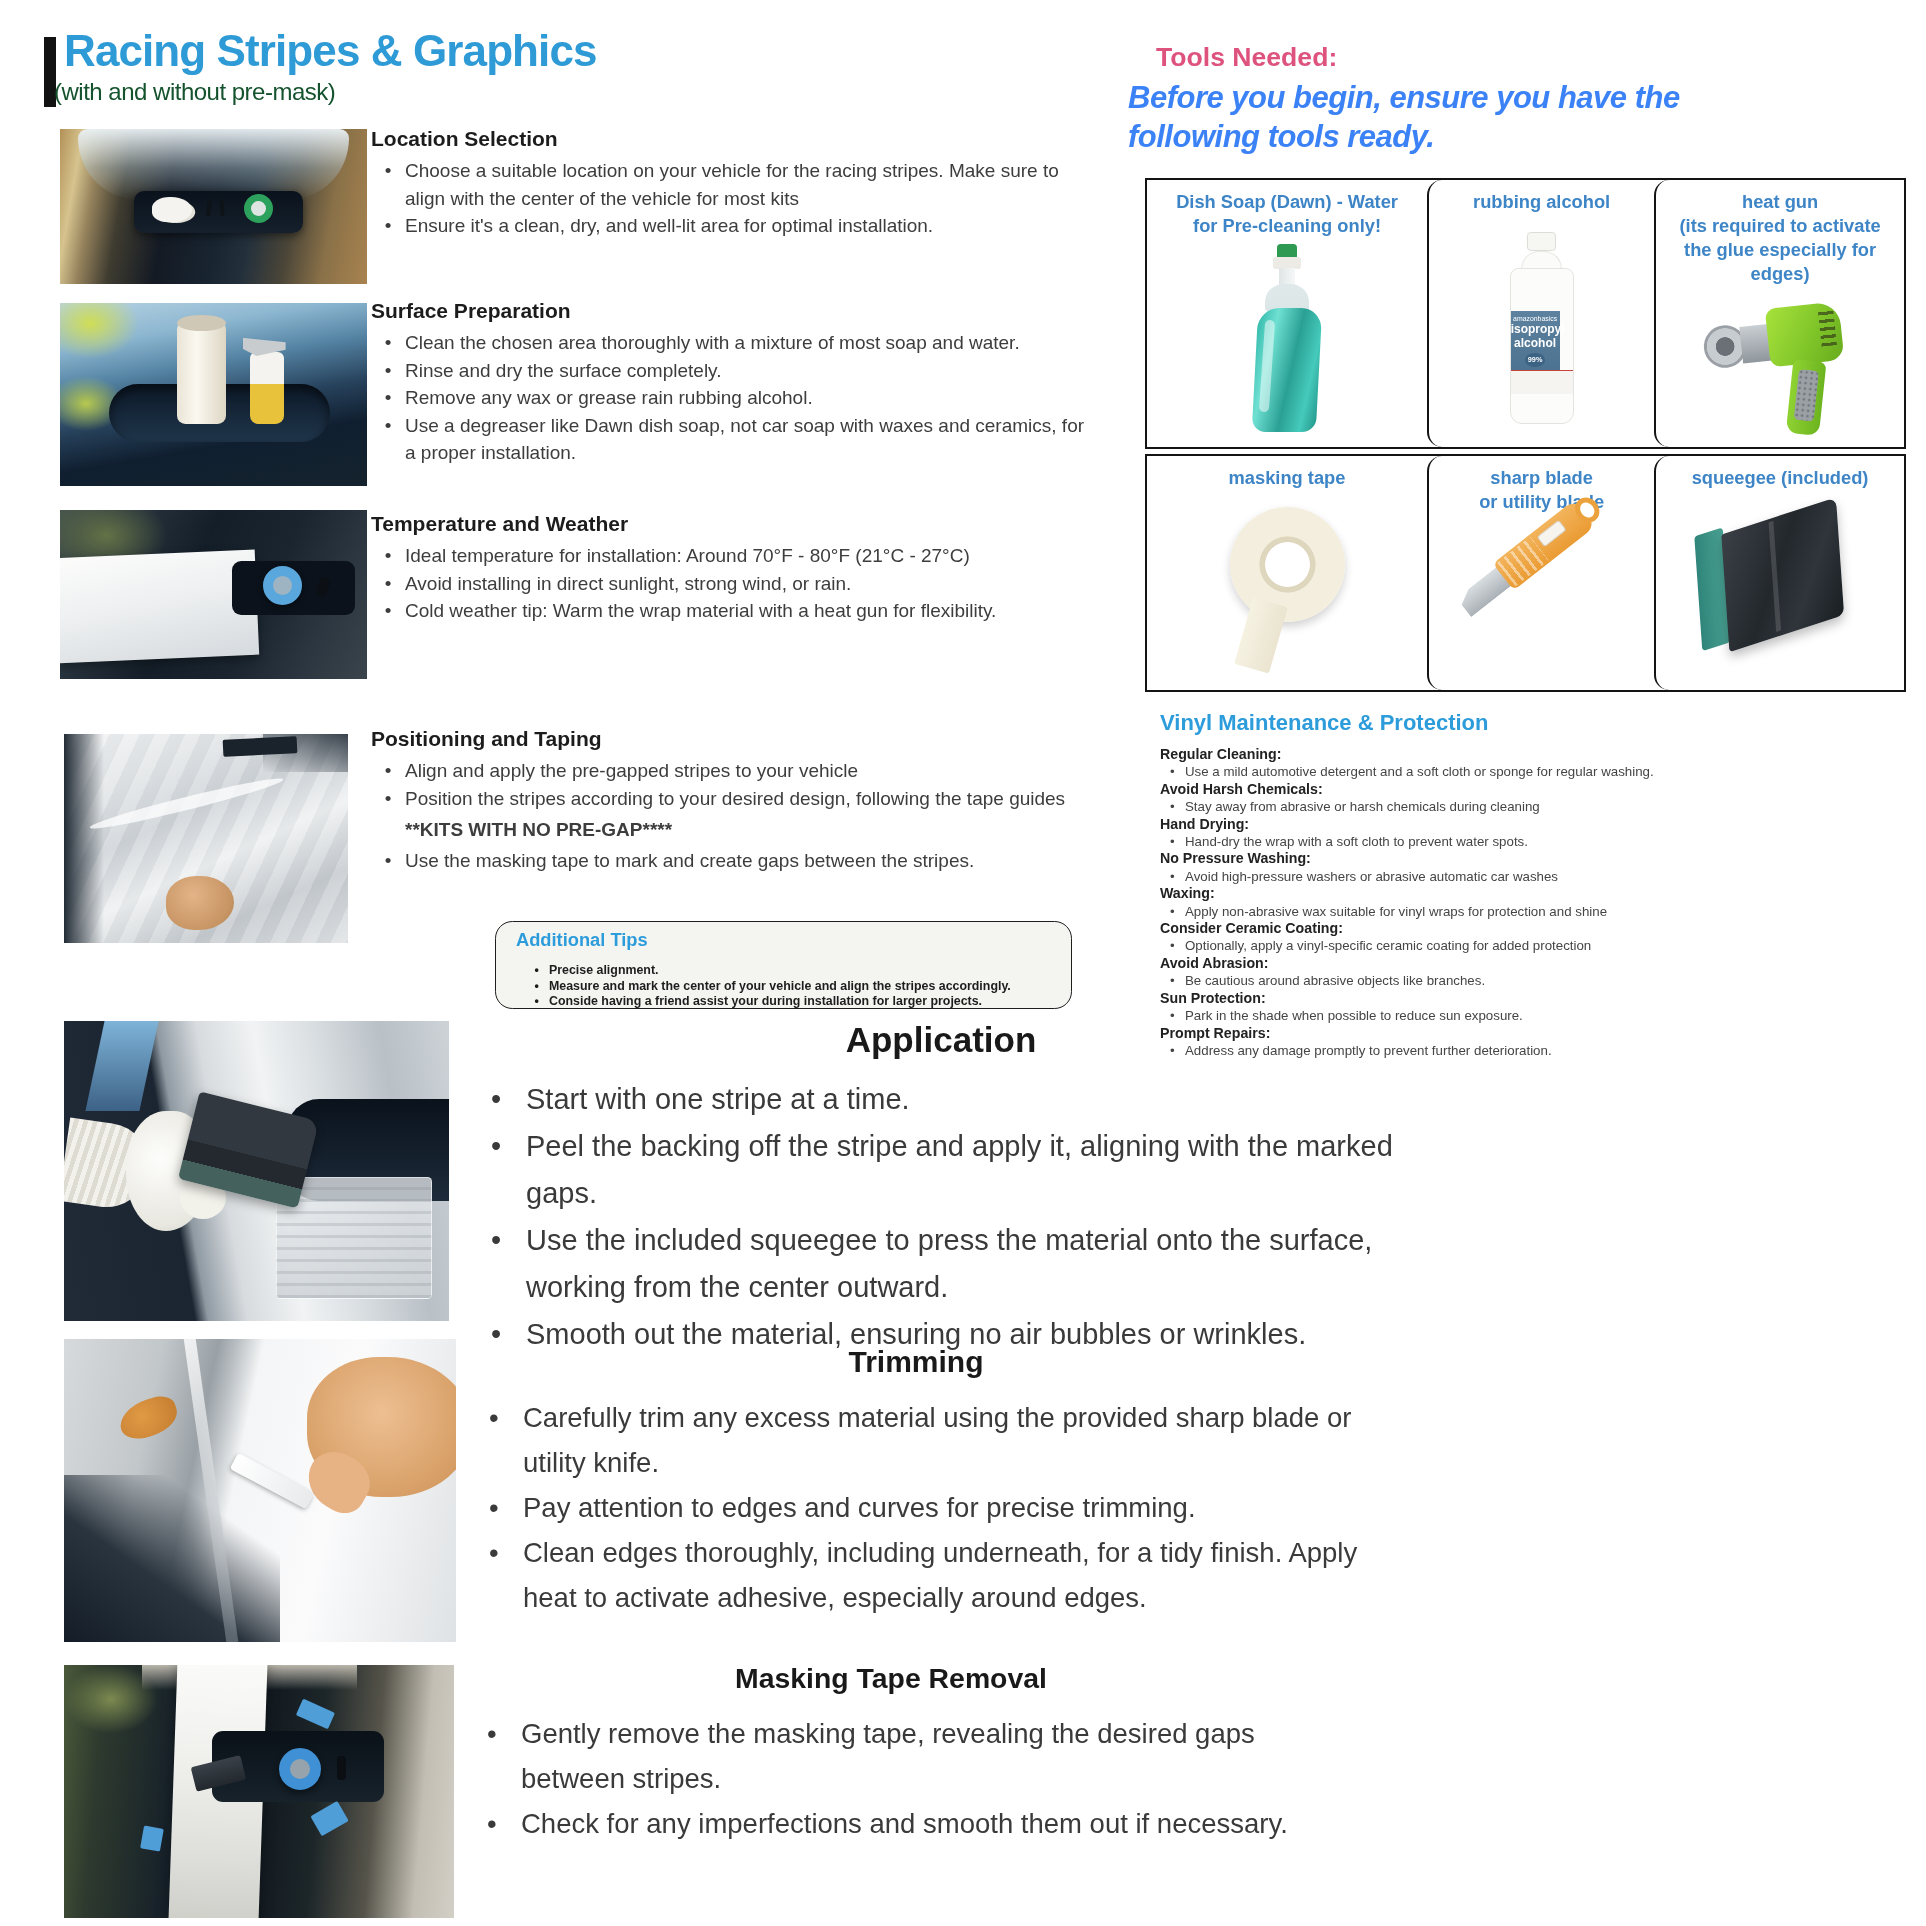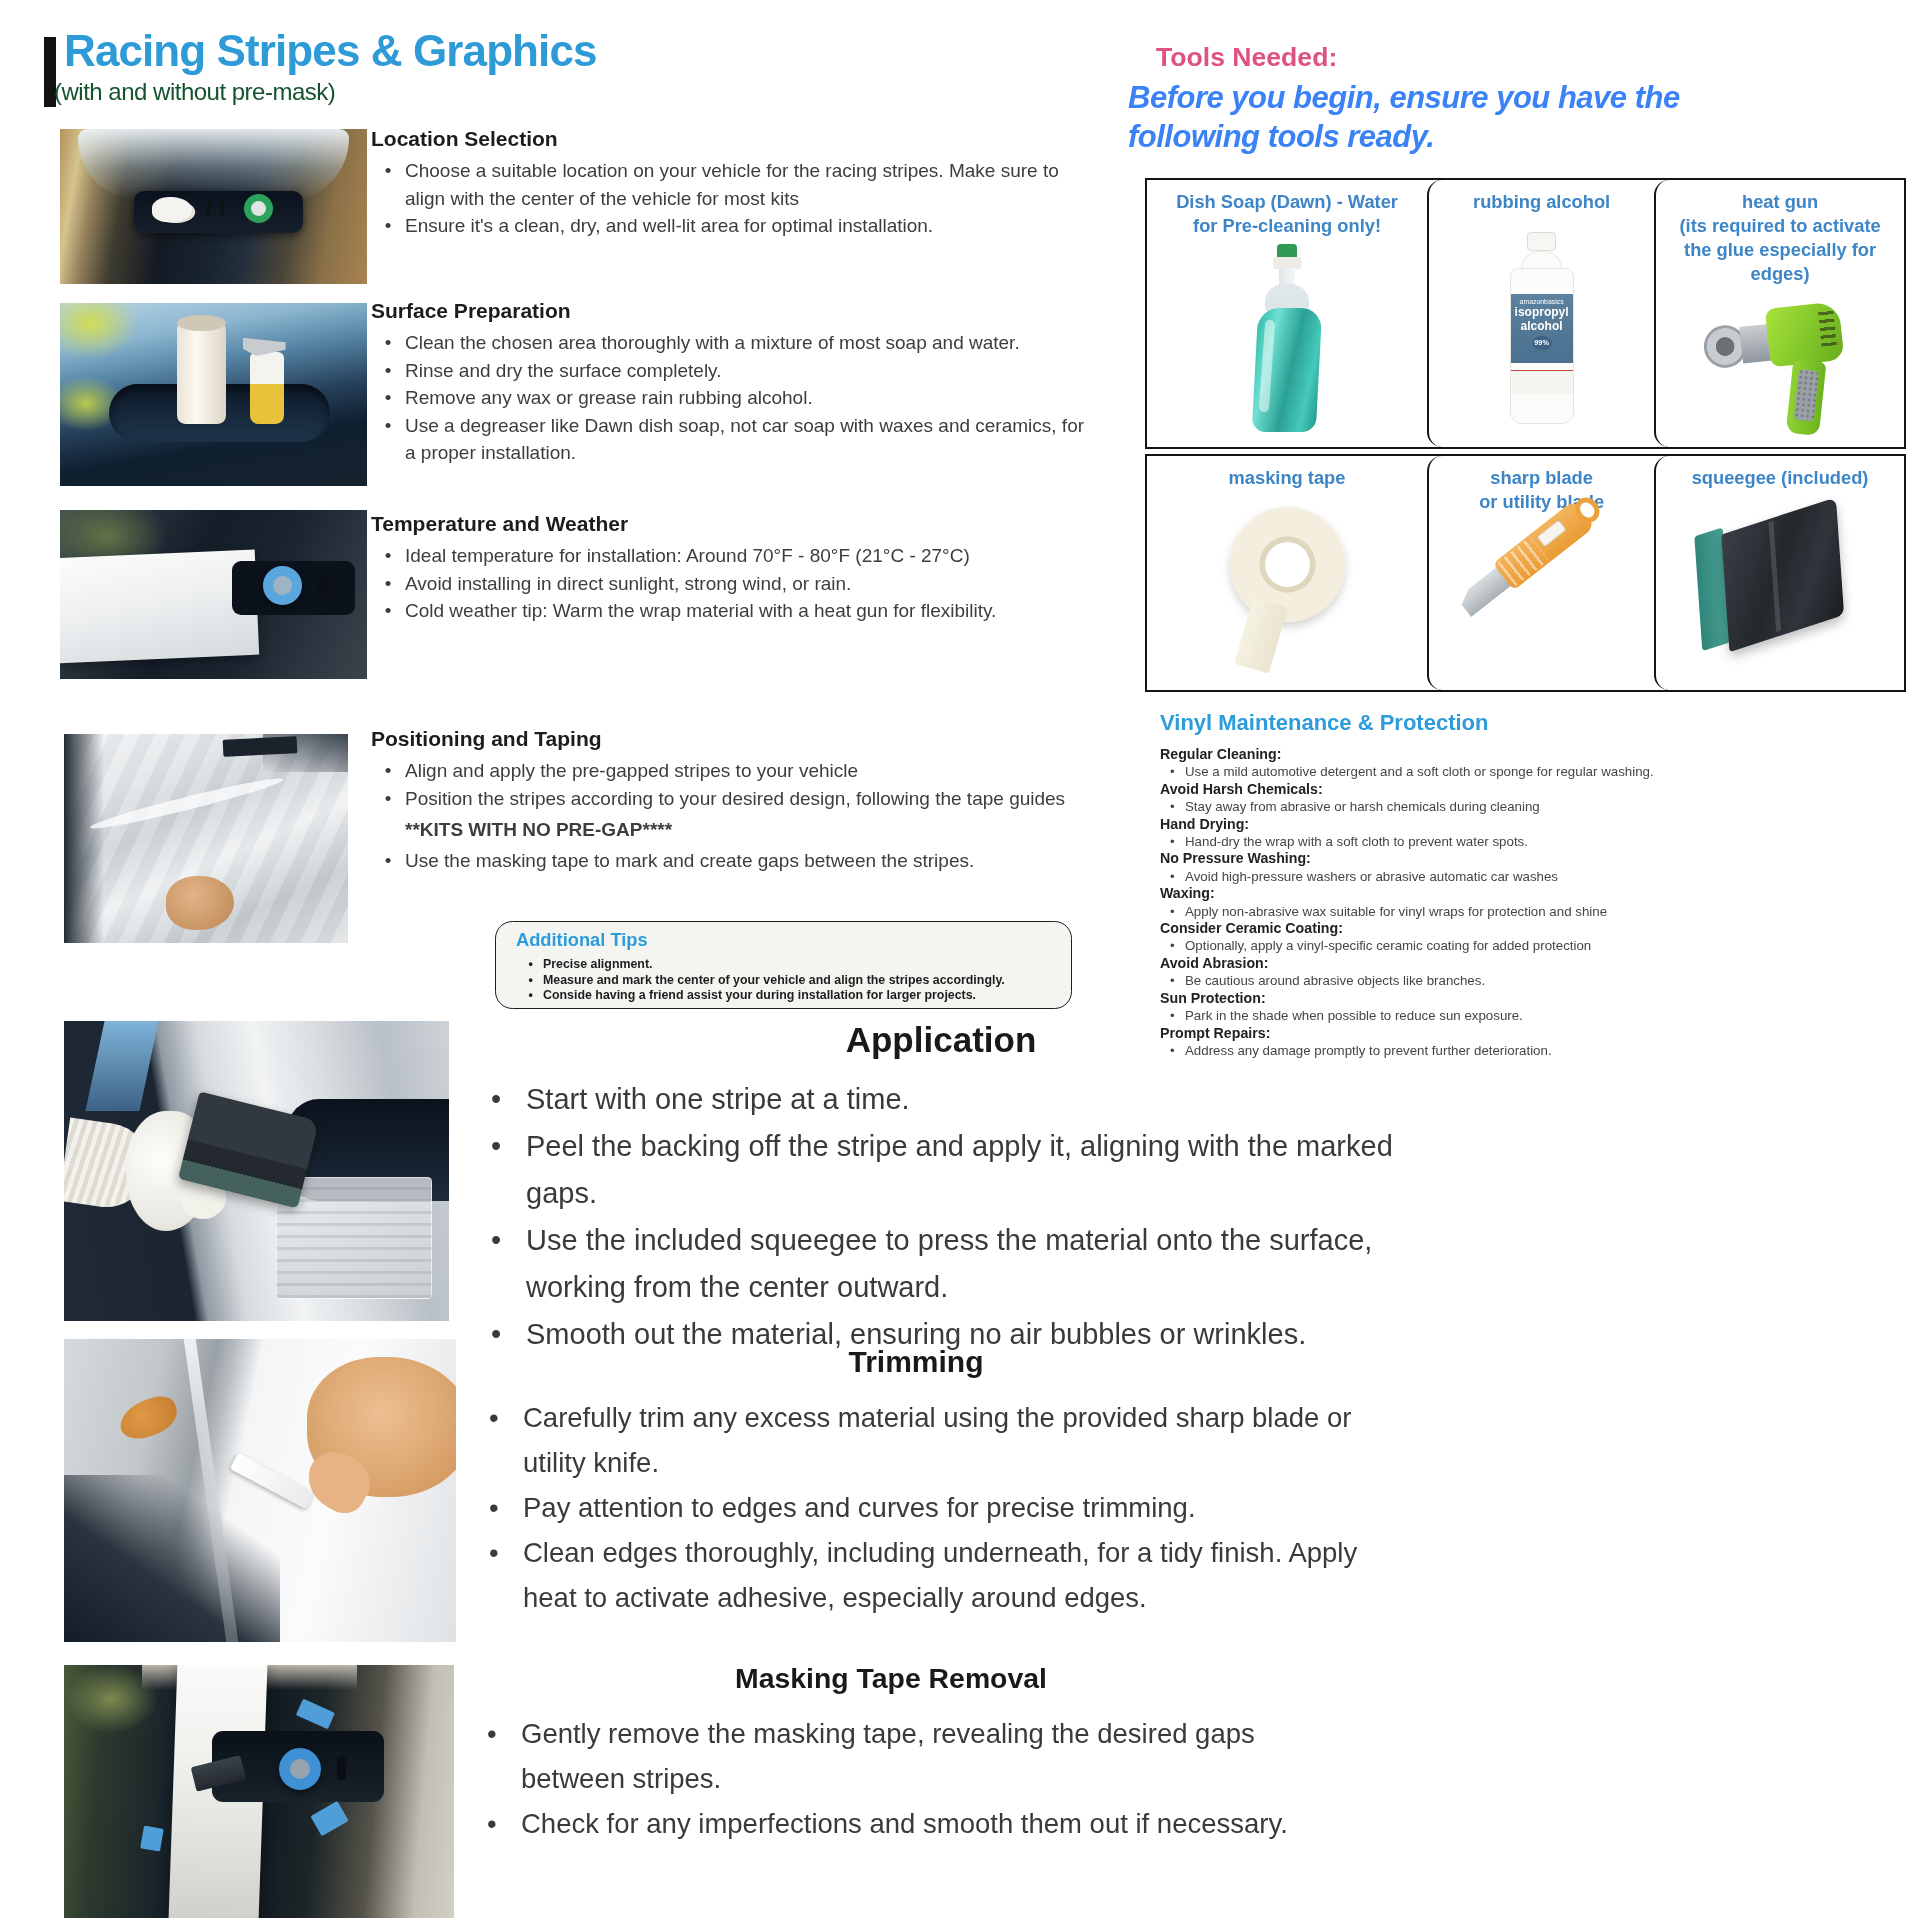--- a/index.html
+++ b/index.html
@@ -23,21 +23,21 @@
   .txt{position:absolute;width:715px;}
 
   
   .photo{position:absolute;overflow:hidden;background:#9aa3ab;}
   .photo div{position:absolute;}
 
   
   #tips{left:495px;top:921px;width:577px;height:88px;border:1.8px solid #1e1e1e;border-radius:17.4px;
         background:#f4f4f1;box-sizing:border-box;padding:7.3px 20px;}
   #tips .th{font-size:18.3px;font-weight:700;color:#2D9CDB;margin-bottom:3.7px;}
-  #tips ul{list-style:none;margin:6px;padding:0;}
+  #tips ul{list-style:none;margin:12px;padding:0;}
   #tips li{position:relative;padding-left:21px;font-size:12.4px;line-height:15.6px;font-weight:700;color:#1d1d1d;}
   #tips li::before{content:"\2022";position:absolute;left:6.4px;}
 
   
   #tools-heading{left:1156px;top:42px;font-size:26.6px;font-weight:700;color:#DE527E;}
   #tools-intro{left:1128px;top:78px;width:670px;font-size:31px;font-weight:700;font-style:italic;
                color:#3b82f6;line-height:39px;letter-spacing:-0.5px;}
   .tool-table{position:absolute;left:1145px;width:761px;display:flex;border:2.8px solid #141414;background:#fff;box-sizing:border-box;}
   #tool-table-1{top:178px;height:271px;}
   #tool-table-2{top:454px;height:238px;}
@@ -177,21 +177,21 @@
         <div style="left:23px;top:64px;width:64px;height:124px;background:linear-gradient(100deg,#2fb7a9 0%,#6fe0d2 25%,#2aa094 55%,#45cabb 80%,#23968b 100%);border-radius:21px 21px 13.8px 13.8px;transform:skewX(-3deg);"></div>
         <div style="left:30px;top:76px;width:10px;height:92px;background:rgba(255,255,255,.5);border-radius:9.2px;transform:rotate(4deg);"></div>
       </div>
     </div>
     <div class="tool-cell c2">
       <div class="tool-label">rubbing alcohol</div>
       <div class="tart" style="width:110px;height:202px;margin-top:18.3px;">
         <div style="left:40px;top:0;width:29px;height:19px;background:#f6f6f3;border:0.9px solid #ddddd8;border-radius:3.7px;box-sizing:border-box;"></div>
         <div style="left:34px;top:18.3px;width:41px;height:19px;background:#fbfbf9;border:0.9px solid #e7e7e3;border-radius:18.3px 18.3px 0 0;box-sizing:border-box;"></div>
         <div style="left:23px;top:36px;width:64px;height:156px;background:#fcfcfa;border:0.9px solid #e3e3df;border-radius:8.3px 8.3px 12px 12px;box-sizing:border-box;"></div>
-        <div style="left:24px;top:62px;width:62px;height:69px;background:linear-gradient(180deg,#5d82a0,#49708e);color:#fff;text-align:center;">
+        <div style="left:24px;top:79px;width:49px;height:69px;background:linear-gradient(180deg,#5d82a0,#49708e);color:#fff;text-align:center;">
           <div style="position:static;font-size:6.9px;padding-top:3.7px;">amazonbasics</div>
           <div style="position:static;font-size:12px;font-weight:700;">isopropyl</div>
           <div style="position:static;font-size:12px;font-weight:700;">alcohol</div>
           <div style="position:static;margin:2.8px auto 0 auto;width:20px;height:14.7px;border-radius:50%;background:#3d6384;font-size:7.3px;font-weight:700;line-height:14.7px;">99%</div>
         </div>
         <div style="left:24px;top:138px;width:62px;height:23px;background:#f6f4f0;border-top:1.8px solid #c4453a;"></div>
       </div>
     </div>
     <div class="tool-cell c3">
       <div class="tool-label">heat gun</div>

